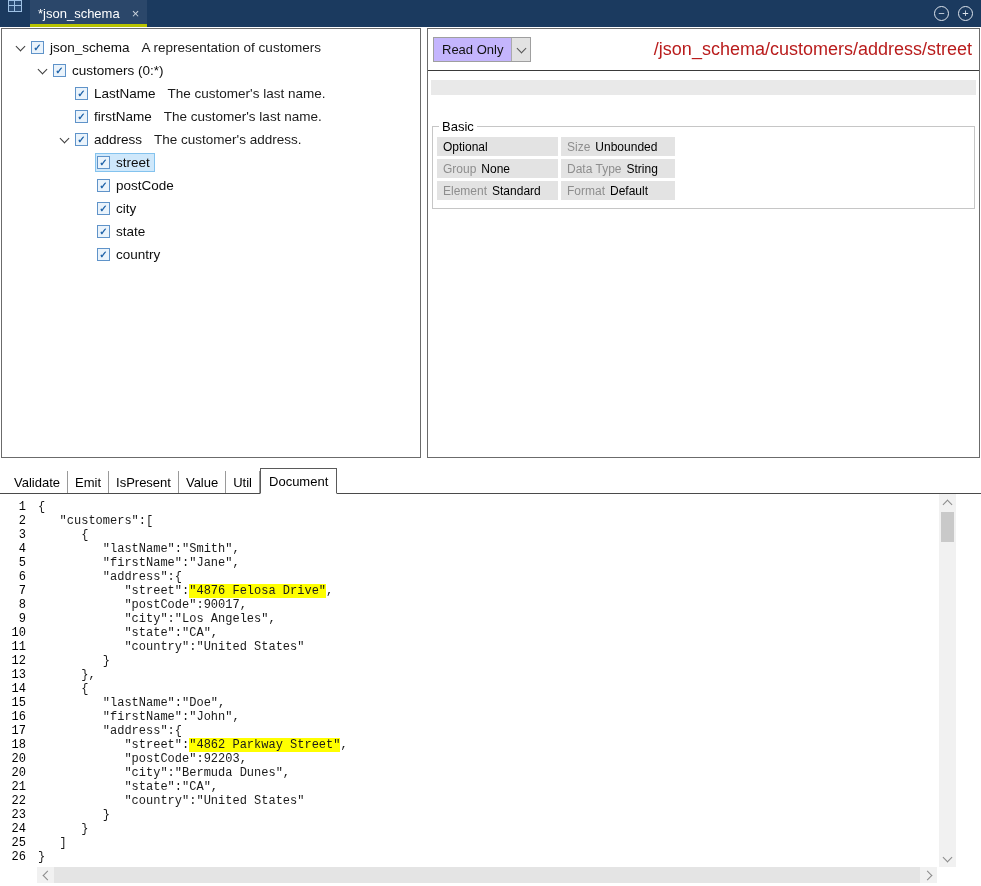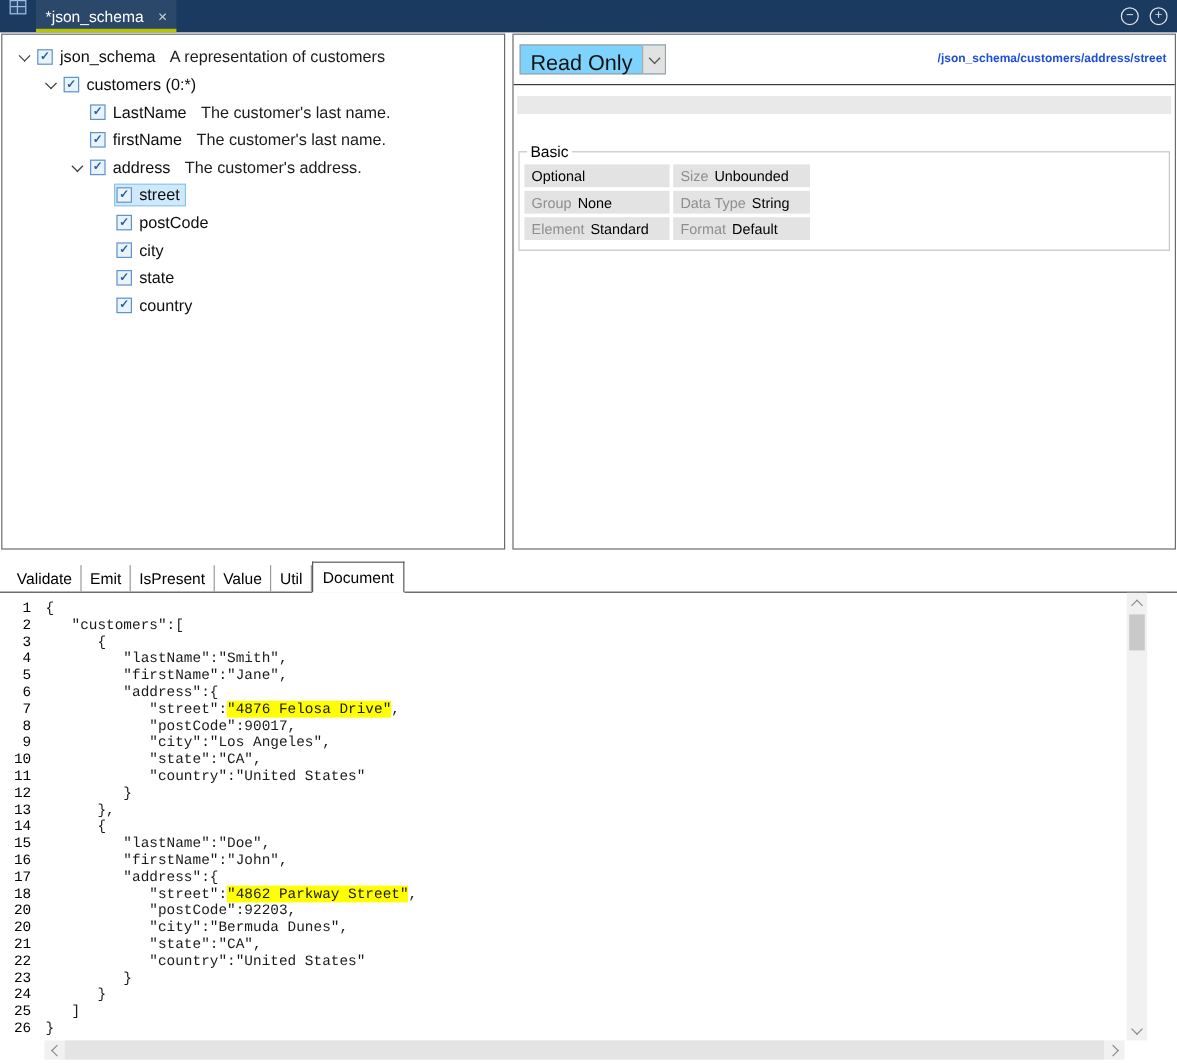--- a/index.html
+++ b/index.html
@@ -57,29 +57,29 @@
     font-size:10px; line-height:11px; text-align:center; font-weight:bold;
   }
   .node-label { color:#0d0d0d; }
   .node-desc { margin-left:8px; color:#1c1c1c; }
 
   
   .details-header {
     display:flex; align-items:center; justify-content:space-between;
     padding:8px 5px; border-bottom:1px solid #3a3a3a;
   }
-  .combo { display:flex; align-items:stretch; height:25px; border:1px solid #9f9f9f; background:#7dd3fc; font-size:18px; }
+  .combo { display:flex; align-items:stretch; height:25px; border:1px solid #9f9f9f; background:#c4b5fd; font-size:13px; }
   .combo-text { padding:4px 8px 0 8px; }
   .combo-arrow { width:19px; border-left:1px solid #ababab; display:flex; align-items:center; justify-content:center; background:#e2e2e2; }
   .combo-arrow::before {
     content:''; width:6px; height:6px;
     border-right:1.4px solid #555; border-bottom:1.4px solid #555;
     transform:rotate(45deg); margin-top:-2px;
   }
-  .node-path { font-weight:bold; font-size:10px; color:#1d4ed8; padding-right:2px; }
+  .node-path { font-weight:normal; font-size:18px; color:#b91c1c; padding-right:2px; }
   .gray-bar { height:15px; background:#e9e9e9; margin:9px 3px 0 3px; }
 
   fieldset.basic { margin:24px 4px 0 4px; border:1px solid #c6c6c6; padding:1px 4px 8px 4px; }
   fieldset.basic legend { font-size:13px; padding:0 3px; margin-left:2px; color:#000; }
   .basic-grid { display:grid; grid-template-columns:minmax(121px,max-content) minmax(114px,max-content); gap:3px; margin-top:2px; }
   .cell { background:#e3e3e3; display:flex; gap:5px; align-items:center; padding:1px 6px; font-size:12px; white-space:nowrap; height:19px; }
   .cell-label { color:#8e8e8e; }
   .cell-value { color:#000; }
 
   

